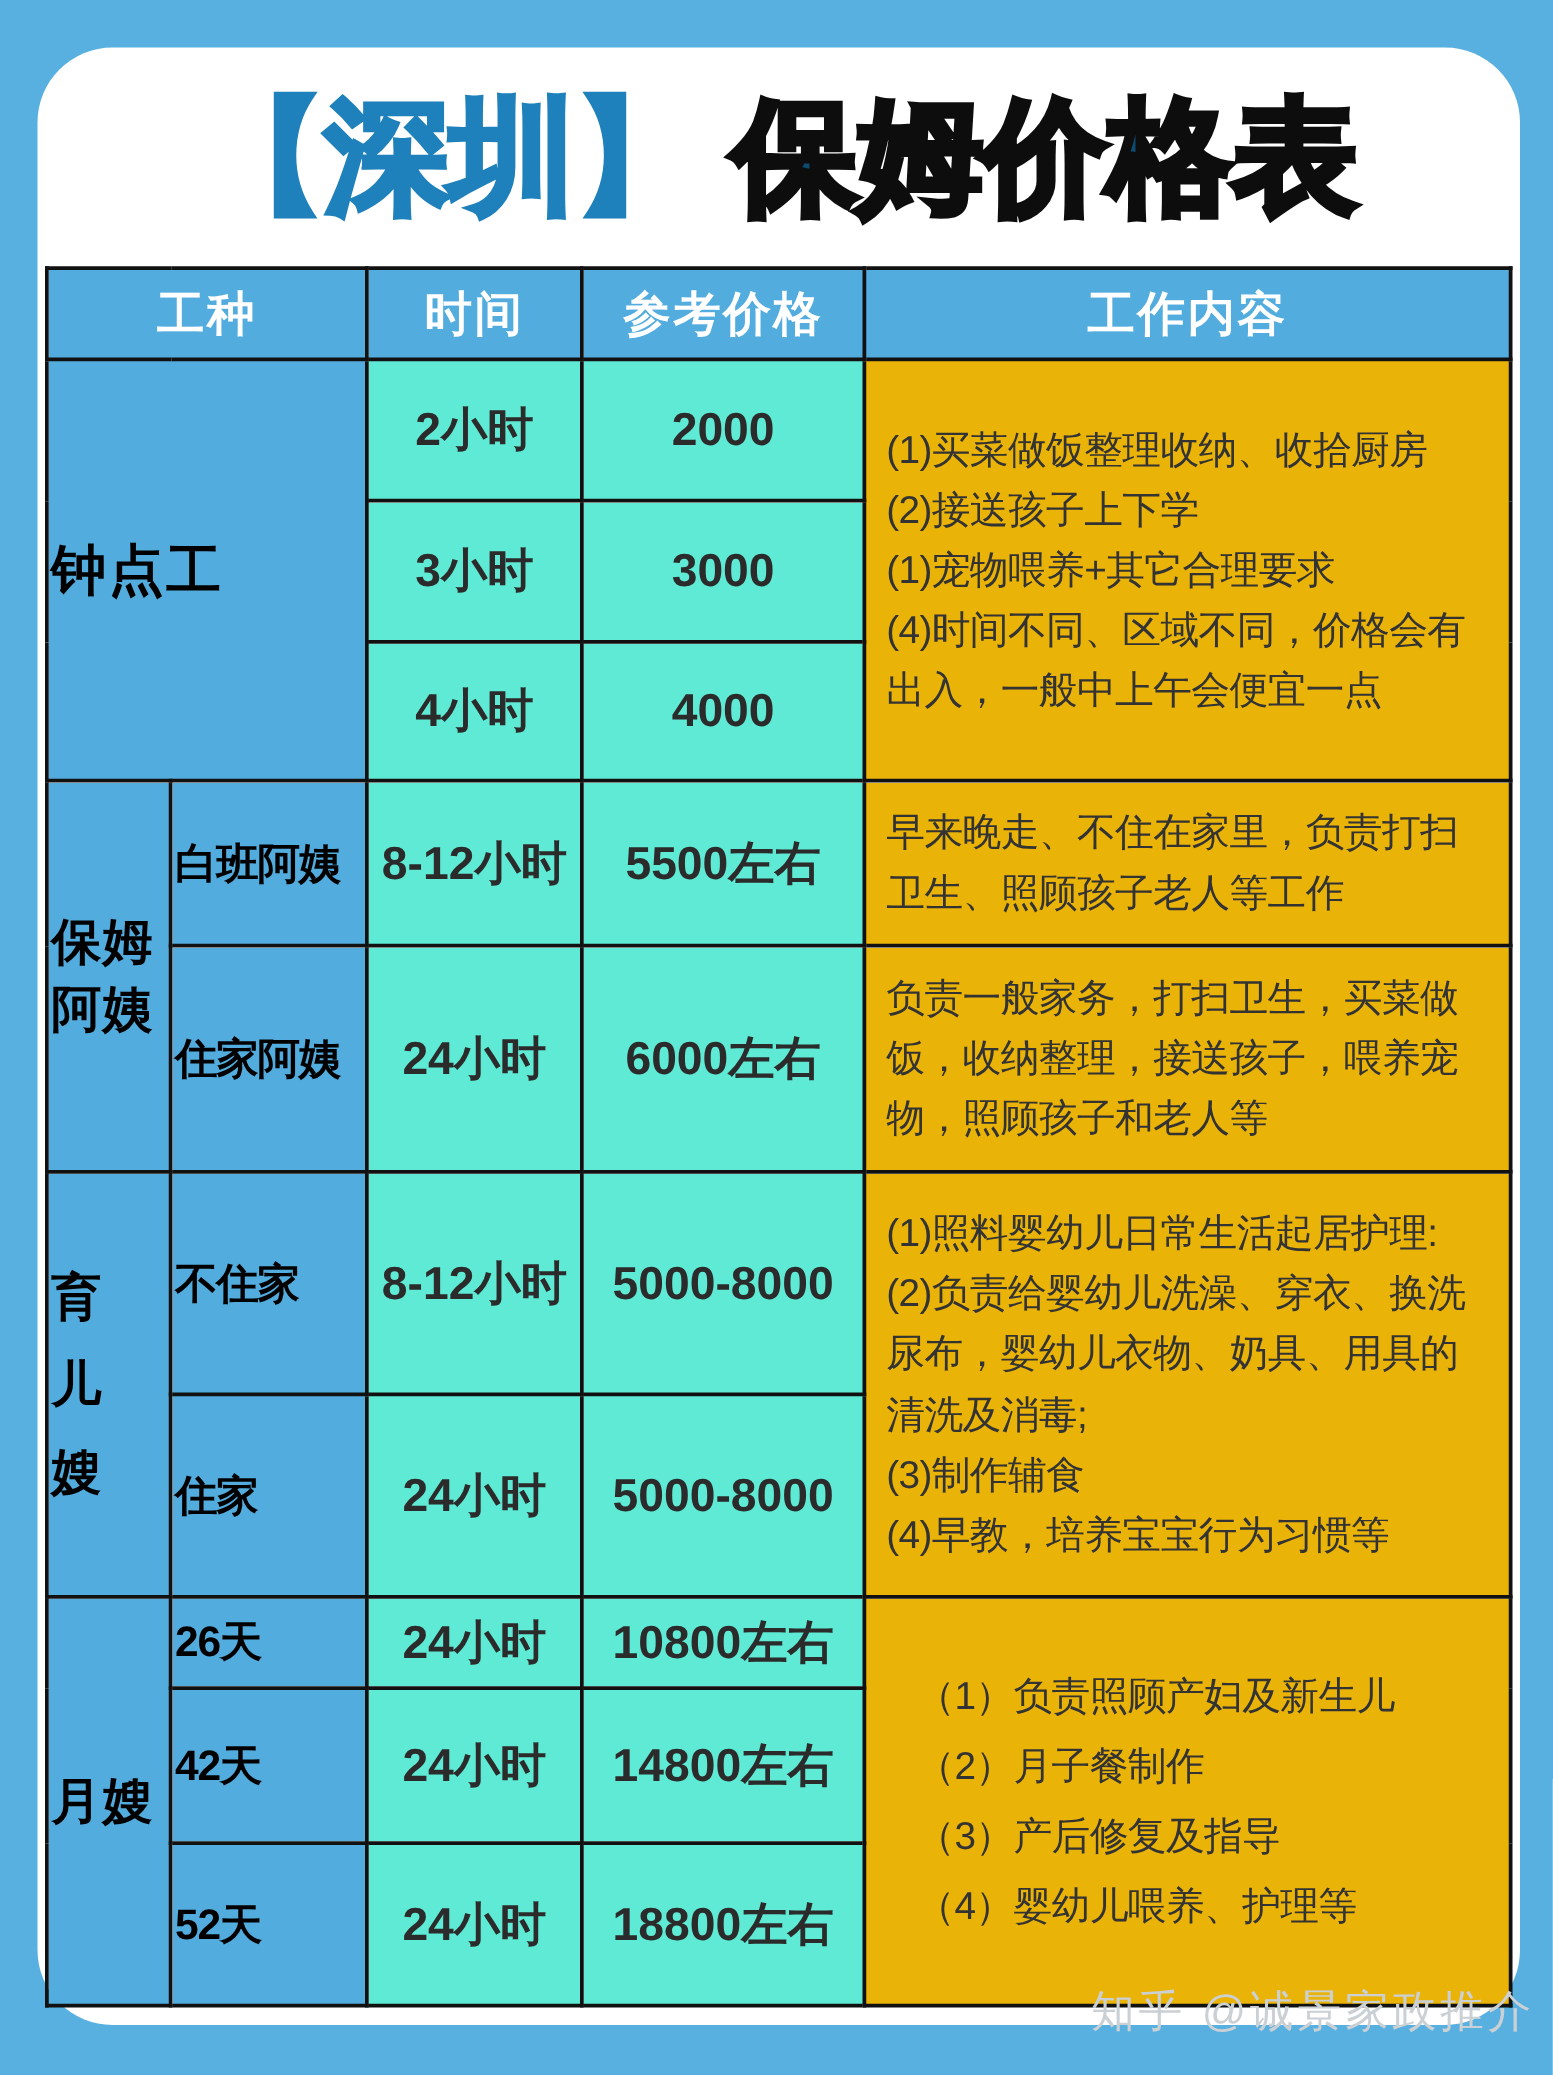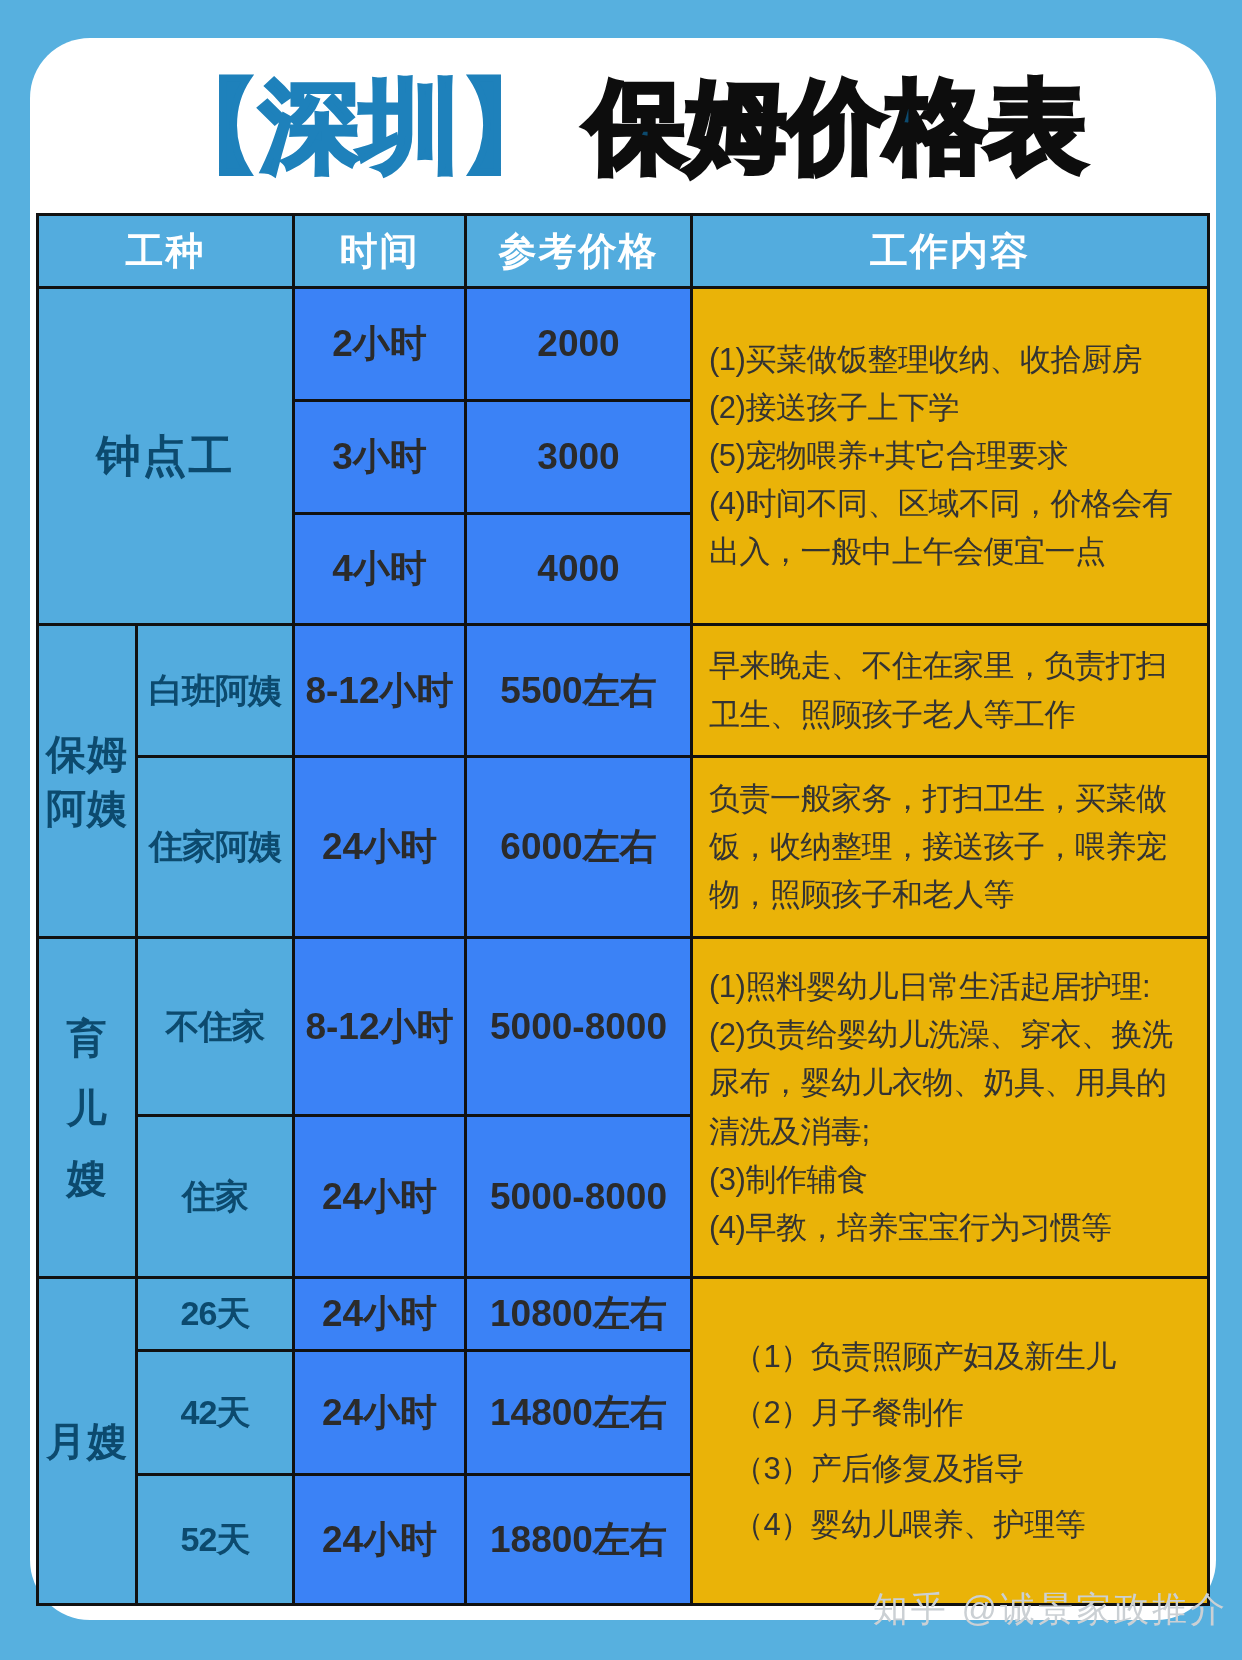--- a/index.html
+++ b/index.html
@@ -58,33 +58,32 @@
   th.hcell{
     background:#53ACDE;
     color:#ffffff;
     font-size:38px;
     font-weight:700;
     text-align:center;
     letter-spacing:2px;
   }
   td.blue{
     background:#53ACDE;
-    color:#0c4a6e;
+    color:#000000;
     font-weight:700;
-    text-align:center;
     vertical-align:middle;
     padding:2px;
   }
   td.group-cell{font-size:40px;letter-spacing:1px;}
   td.group-cell .gline{display:block;line-height:1.35;}
   td.group-cell.vertical .gline{line-height:1.75;}
   td.sub-cell{font-size:34px;letter-spacing:-1px;}
   td.wide-group{font-size:44px;letter-spacing:2px;}
   td.data{
-    background:#3b82f6;
+    background:#5eead4;
     color:#2b2b2b;
     font-size:37px;
     font-weight:600;
     text-align:center;
     vertical-align:middle;
     white-space:nowrap;
     padding:2px;
   }
   td.content{
     background:#eab308;
@@ -142,21 +141,21 @@
         <th class="hcell">工作内容</th>
       </tr>
 
       <tr class="r1a">
         <td class="blue wide-group" colspan="2" rowspan="3">钟点工</td>
         <td class="data">2小时</td>
         <td class="data">2000</td>
         <td class="content" rowspan="3">
           <span class="cline">(1)买菜做饭整理收纳、收拾厨房</span>
           <span class="cline">(2)接送孩子上下学</span>
-          <span class="cline">(5)宠物喂养+其它合理要求</span>
+          <span class="cline">(1)宠物喂养+其它合理要求</span>
           <span class="cline">(4)时间不同、区域不同，价格会有出入，一般中上午会便宜一点</span>
         </td>
       </tr>
       <tr class="r1b">
         <td class="data">3小时</td>
         <td class="data">3000</td>
       </tr>
       <tr class="r1c">
         <td class="data">4小时</td>
         <td class="data">4000</td>

